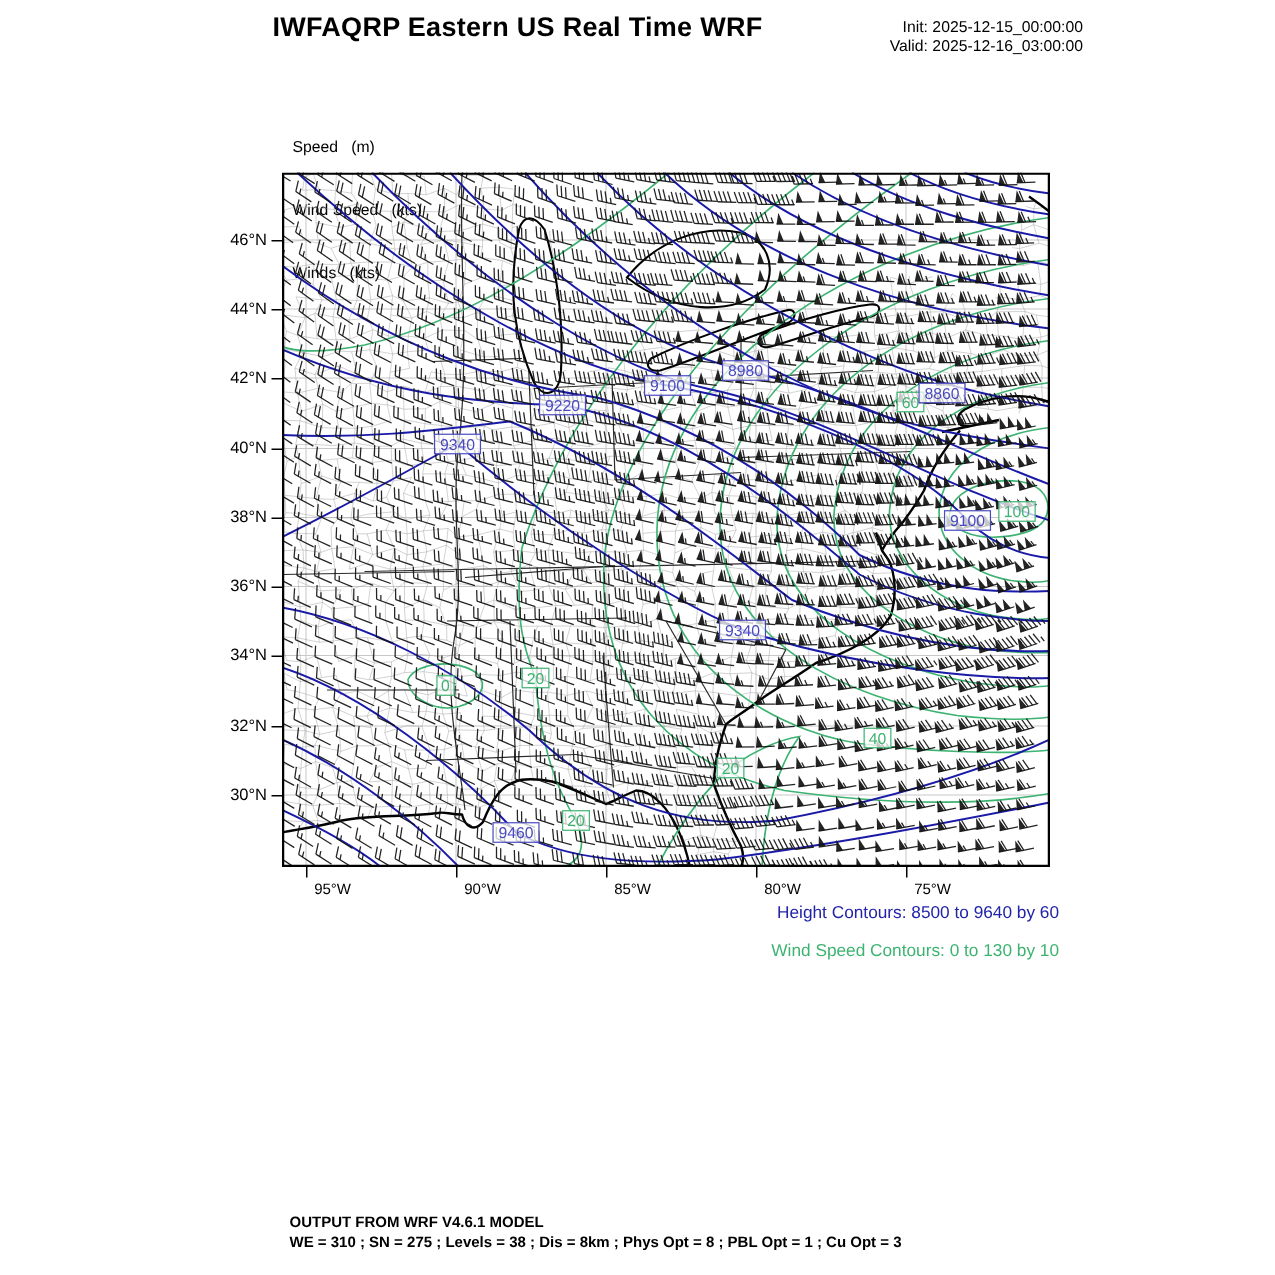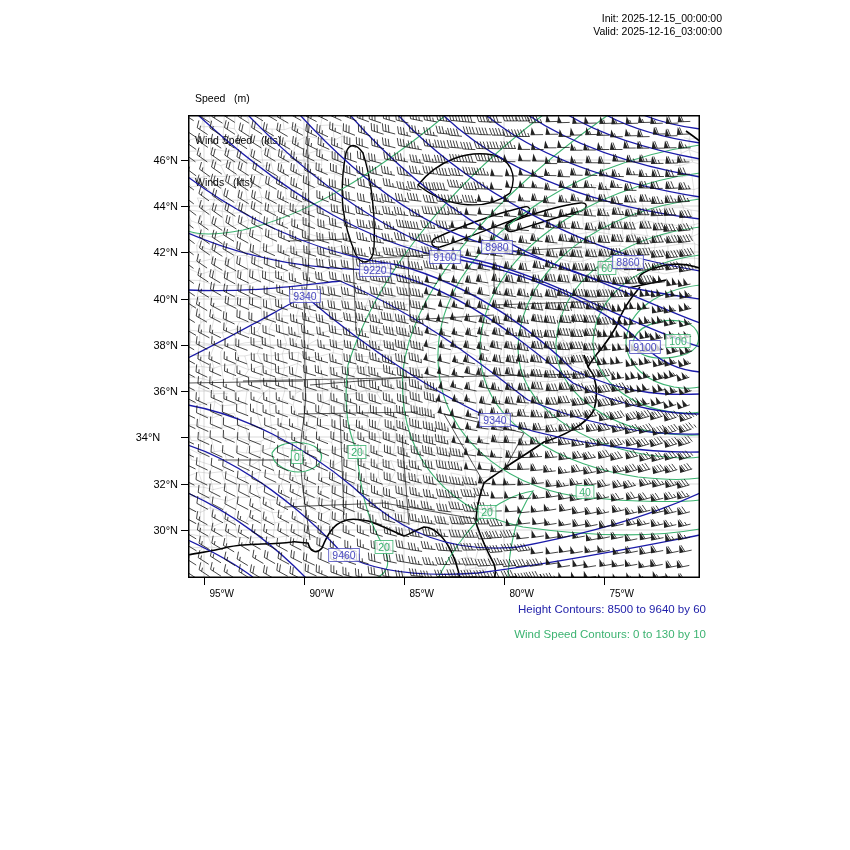--- a/index.html
+++ b/index.html
@@ -17,20 +17,21 @@
   .lon-label{position:absolute;top:588px;width:60px;text-align:right;font-size:10px;color:#000;transform:translateX(-30px);}
   .lon-tick{position:absolute;top:578px;width:1px;height:7px;background:#000;}
   #cap-height{position:absolute;right:144px;top:603px;font-size:11.5px;}
   #cap-wind{position:absolute;right:144px;top:628px;font-size:11.5px;}
   #footer{position:absolute;left:193px;top:809px;font-size:10px;font-weight:bold;color:#000;line-height:13px;}
 </style>
 </head>
 <body>
 <div id="page">
 
+  <div id="plot-title">IWFAQRP Eastern US Real Time WRF</div>
 
   <div id="init-block">
     <div id="init-line"><span>Init: </span><b>2025-12-15_00:00:00</b></div>
     <div id="valid-line"><span>Valid: </span><span>2025-12-16_03:00:00</span></div>
   </div>
 
   <div id="legend">
     <div>Speed   (m)</div>
     <div>Wind Speed   (kts)</div>
     <div>Winds   (kts)</div>
@@ -164,35 +165,39 @@
         <rect x="140.7" y="433.5" width="30.6" height="13" fill="#ffffff" fill-opacity="0.75" stroke="#4a4ac0" stroke-width="0.8"></rect>
         <text x="156" y="443.8" text-anchor="middle" font-size="10.5px" font-family="&quot;Liberation Sans&quot;,sans-serif" fill="#4a4ac0">9460</text>
         <rect x="0.75" y="0.75" width="510.5" height="461.5" fill="none" stroke="#000" stroke-width="1.5"></rect>
       </svg>
     </div>
   <div id="axis-layer"></div>
 
   <div id="cap-height" style="color: rgb(34, 34, 170);">Height Contours: 8500 to 9640 by 60</div>
   <div id="cap-wind" style="color: rgb(60, 179, 113);">Wind Speed Contours: 0 to 130 by 10</div>
 
+  <div id="footer">
+    <div>OUTPUT FROM WRF V4.6.1 MODEL</div>
+    <div>WE = 310 ; SN = 275 ; Levels = 38 ; Dis = 8km ; Phys Opt = 8 ; PBL Opt = 1 ; Cu Opt = 3</div>
+  </div>
 
 <div class="lat-tick" style="top: 160px;"></div>
     <div class="lat-label" style="top: 160px;">46°N</div>
     <div class="lat-tick" style="top: 206px;"></div>
     <div class="lat-label" style="top: 206px;">44°N</div>
     <div class="lat-tick" style="top: 252px;"></div>
     <div class="lat-label" style="top: 252px;">42°N</div>
     <div class="lat-tick" style="top: 299px;"></div>
     <div class="lat-label" style="top: 299px;">40°N</div>
     <div class="lat-tick" style="top: 345px;"></div>
     <div class="lat-label" style="top: 345px;">38°N</div>
     <div class="lat-tick" style="top: 391px;"></div>
     <div class="lat-label" style="top: 391px;">36°N</div>
     <div class="lat-tick" style="top: 437px;"></div>
-    <div class="lat-label" style="top: 437px; text-align: center;">34°N</div>
+    <div class="lat-label" style="top: 437px;">34°N</div>
     <div class="lat-tick" style="top: 484px;"></div>
     <div class="lat-label" style="top: 484px;">32°N</div>
     <div class="lat-tick" style="top: 530px;"></div>
     <div class="lat-label" style="top: 530px;">30°N</div>
     <div class="lon-tick" style="left: 204px;"></div>
     <div class="lon-label" style="left: 204px;">95°W</div>
     <div class="lon-tick" style="left: 304px;"></div>
     <div class="lon-label" style="left: 304px;">90°W</div>
     <div class="lon-tick" style="left: 404px;"></div>
     <div class="lon-label" style="left: 404px;">85°W</div>

